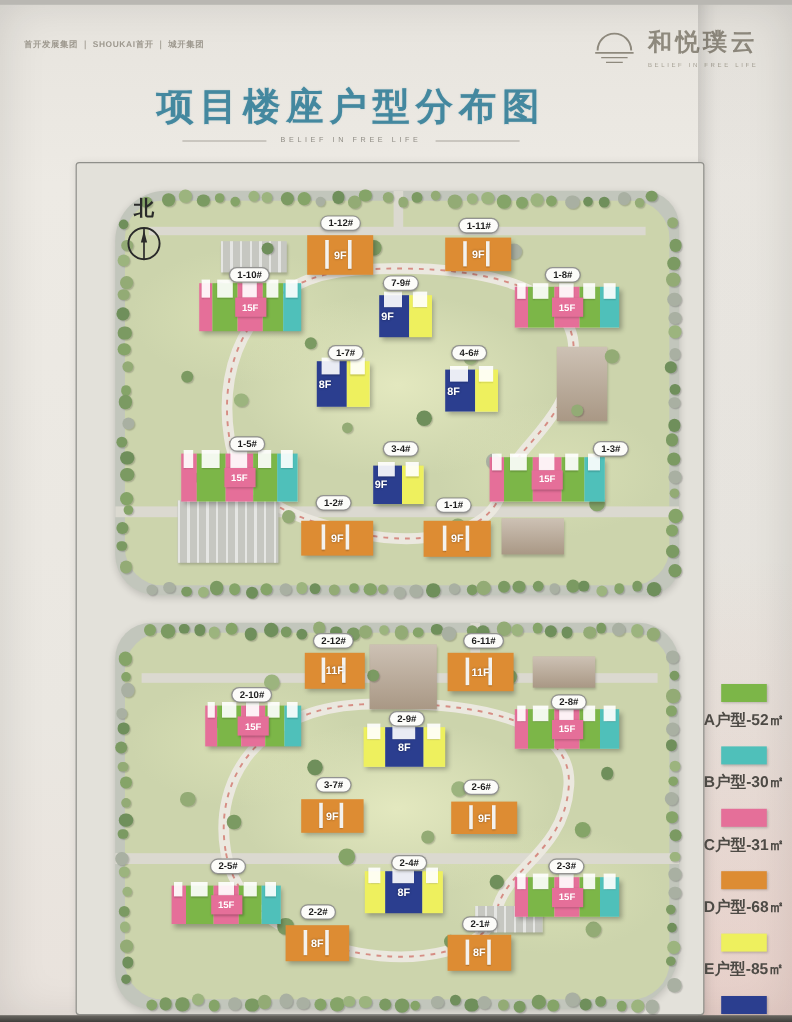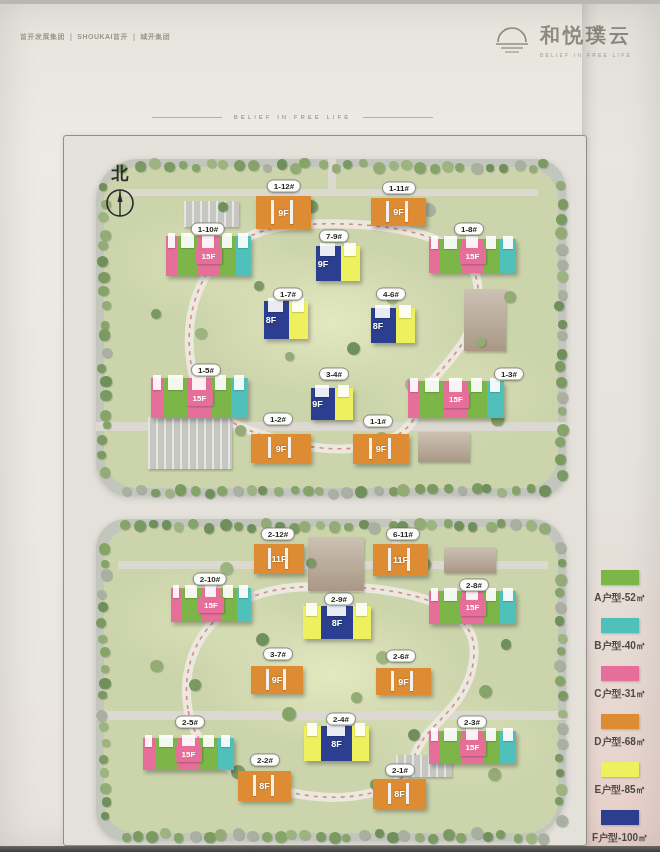--- a/index.html
+++ b/index.html
@@ -60,21 +60,21 @@
     min-width:26px;height:16px;display:flex;align-items:center;justify-content:center;
     font-size:8px;font-weight:bold;color:#fff;z-index:6;box-shadow:1px 1px 2px rgba(0,0,0,.25);}
   .mark-v{position:absolute;top:12%;width:3px;height:72%;background:#f4f2ee;box-shadow:0 1px 1px rgba(0,0,0,.2);}
   .pill{position:absolute;transform:translate(-50%,-50%);z-index:7;white-space:nowrap;
     font-size:8px;font-weight:bold;color:#1d1d1d;background:#fcfcf9;border:1px solid rgba(60,60,60,.55);
     border-radius:8px;padding:1px 6px;box-shadow:0 1px 2px rgba(0,0,0,.25);}
   
   .legend{position:absolute;right:8px;top:570px;width:64px;z-index:10;display:flex;flex-direction:column;align-items:center;}
   .legend-item{display:flex;flex-direction:column;align-items:center;margin-bottom:13px;}
   .legend-swatch{width:38px;height:15px;box-shadow:1px 1px 2px rgba(0,0,0,.2);}
-  .legend-label{margin-top:6px;font-size:10px;color:#4d4a45;font-weight:bold;white-space:nowrap;}
+  .legend-label{margin-top:6px;font-size:13px;color:#4d4a45;font-weight:bold;white-space:nowrap;}
 </style>
 </head>
 <body>
 
 <div class="page">
   <div class="right-shade"></div>
 
   <div class="logos-left">首开发展集团 ｜ SHOUKAI首开 ｜ 城开集团</div>
   <div class="brand">
     <span class="brand-icon">
@@ -84,20 +84,21 @@
         <line x1="9" y1="28" x2="31" y2="28" stroke="#8e897d" stroke-width="1.2"></line>
         <line x1="13" y1="32" x2="27" y2="32" stroke="#8e897d" stroke-width="1"></line>
       </svg>
     </span>
     <span class="brand-text">
       <span class="brand-name">和悦璞云</span>
       <span class="brand-tagline">BELIEF IN FREE LIFE</span>
     </span>
   </div>
 
+  <div class="page-title">项目楼座户型分布图</div>
   <div class="subtitle-row">
     <span class="rule"></span>
     <span class="subtitle">BELIEF IN FREE LIFE</span>
     <span class="rule"></span>
   </div>
 
   <div class="map-panel">
     <div class="north">
       <div class="north-char">北</div>
       <svg width="32" height="32" viewBox="0 0 32 32">
@@ -661,21 +662,21 @@
       </div>
   </div>
 
   <div class="legend">
       <div class="legend-item">
         <div class="legend-swatch" style="background: rgb(124, 182, 72);"></div>
         <div class="legend-label">A户型-52㎡</div>
       </div>
       <div class="legend-item">
         <div class="legend-swatch" style="background: rgb(79, 192, 186);"></div>
-        <div class="legend-label">B户型-40㎡</div>
+        <div class="legend-label">B户型-30㎡</div>
       </div>
       <div class="legend-item">
         <div class="legend-swatch" style="background: rgb(229, 111, 153);"></div>
         <div class="legend-label">C户型-31㎡</div>
       </div>
       <div class="legend-item">
         <div class="legend-swatch" style="background: rgb(221, 140, 51);"></div>
         <div class="legend-label">D户型-68㎡</div>
       </div>
       <div class="legend-item">

